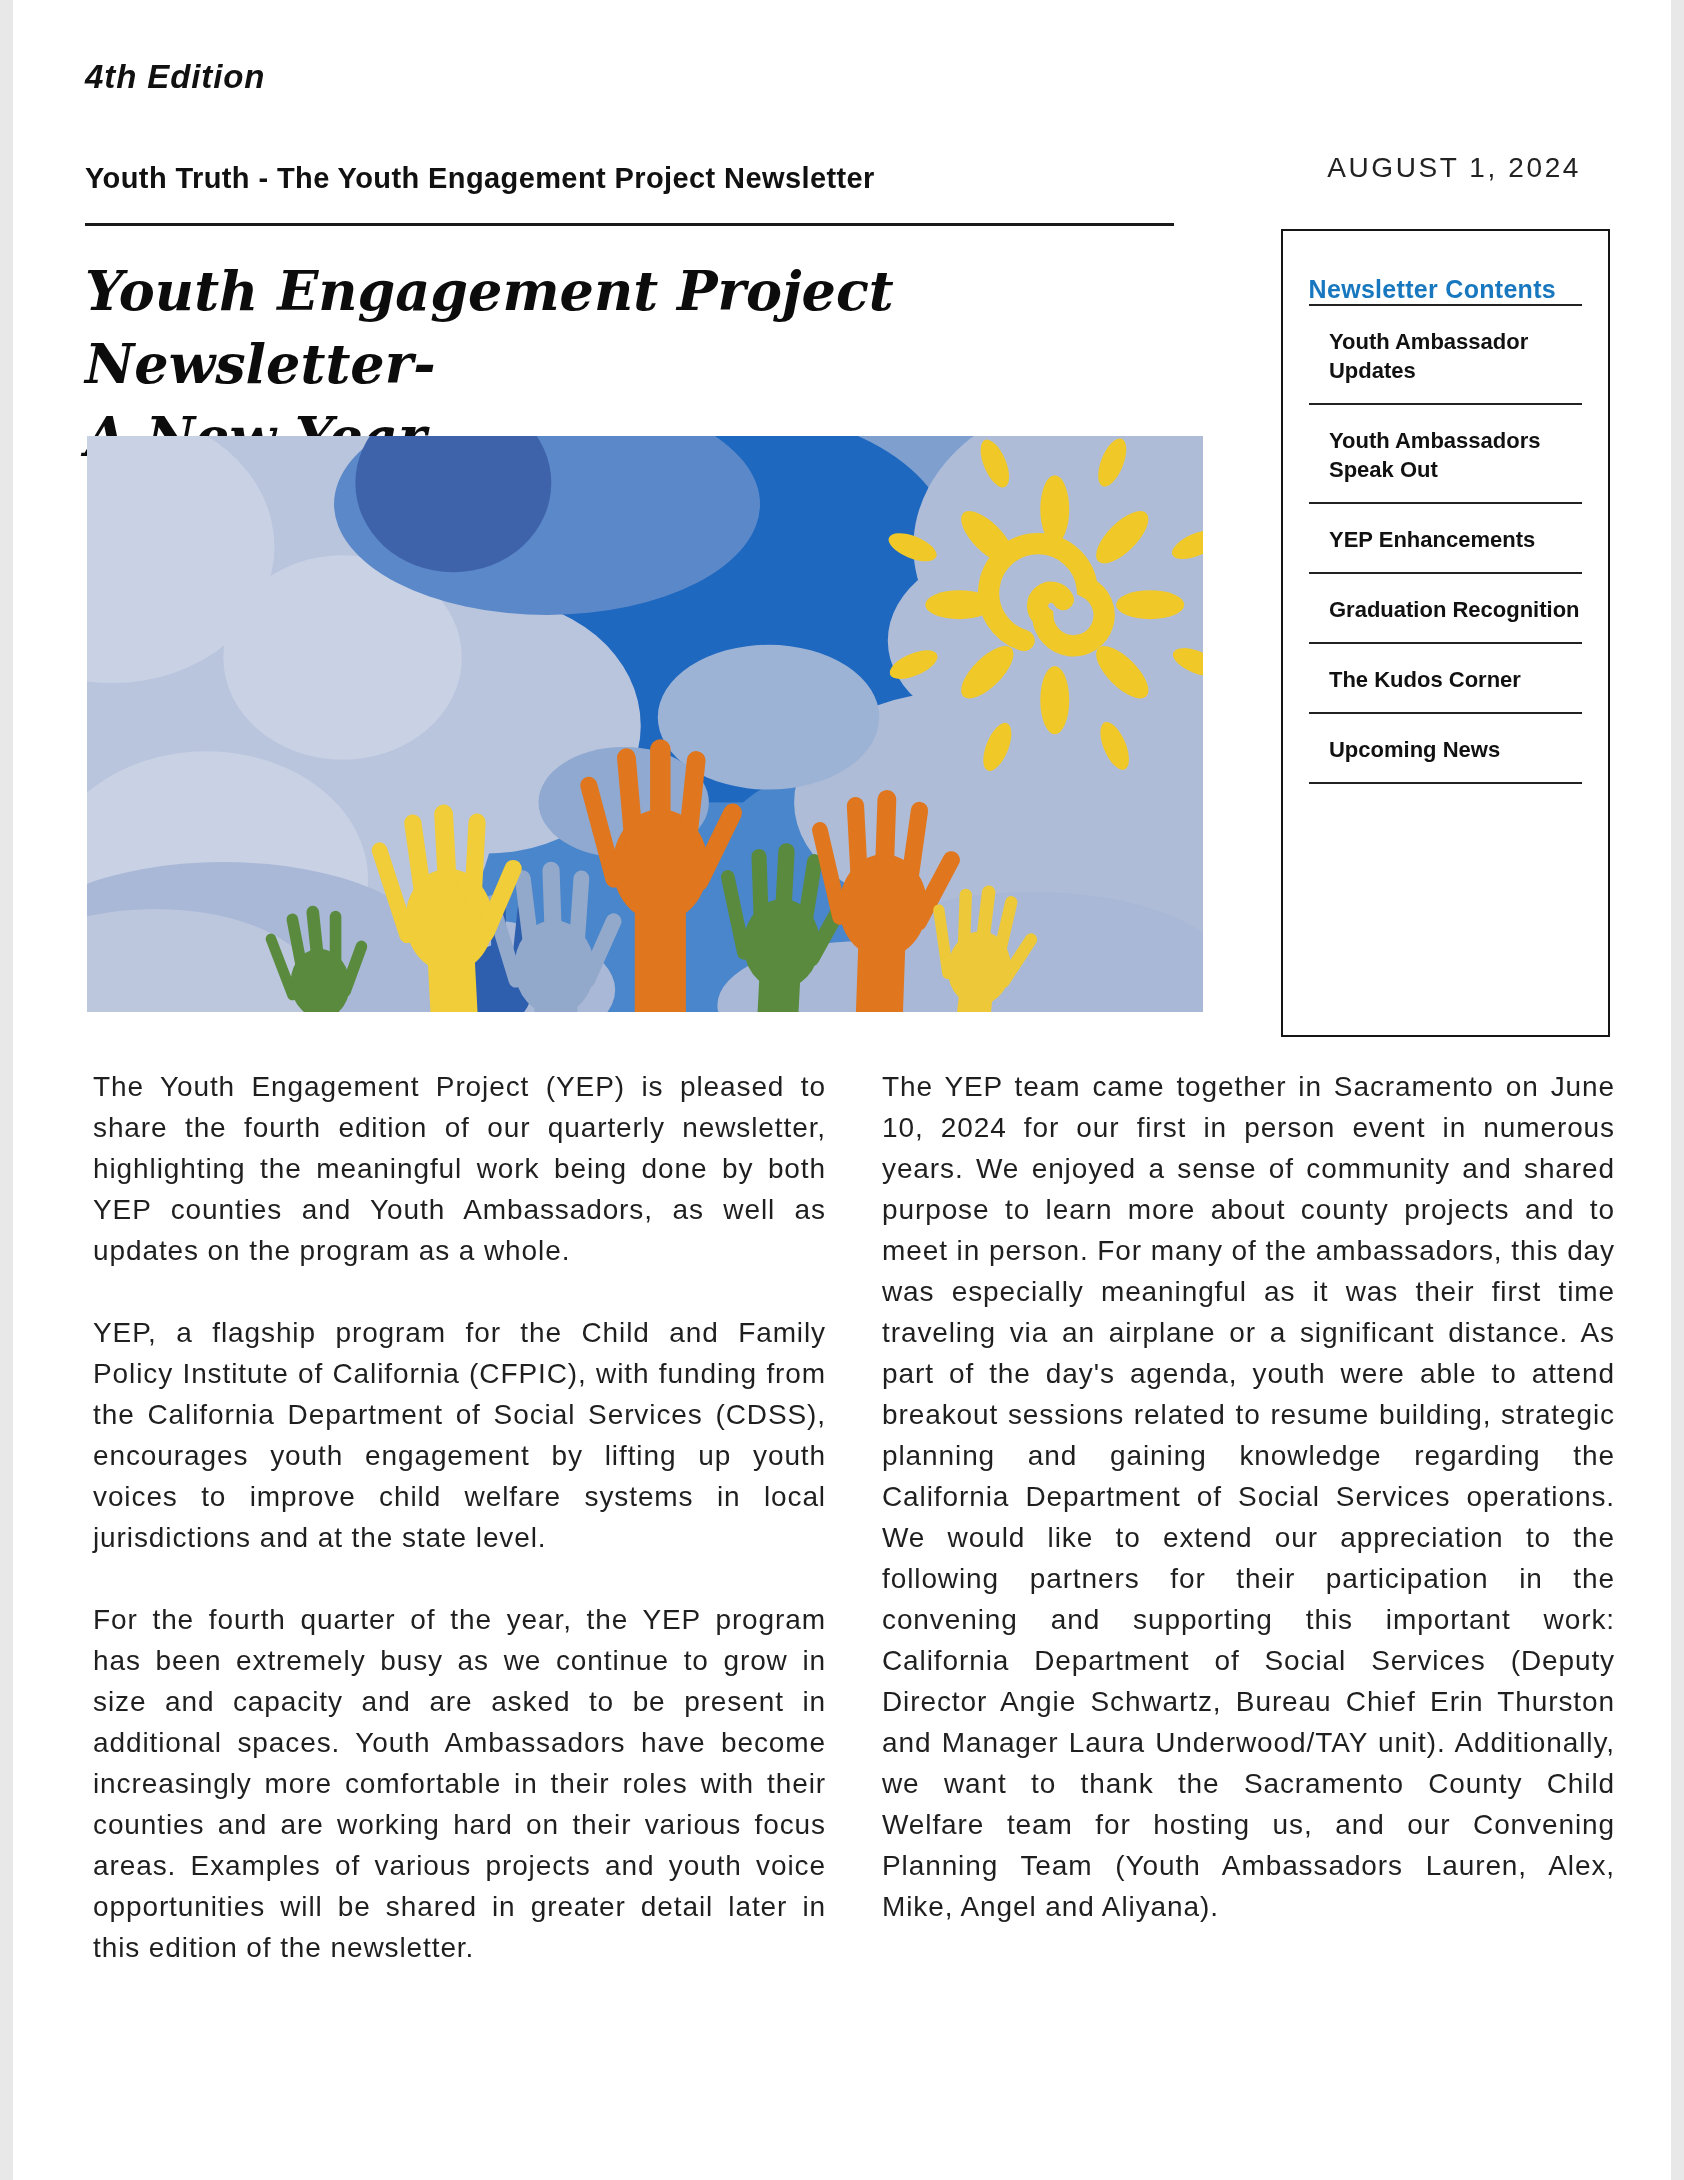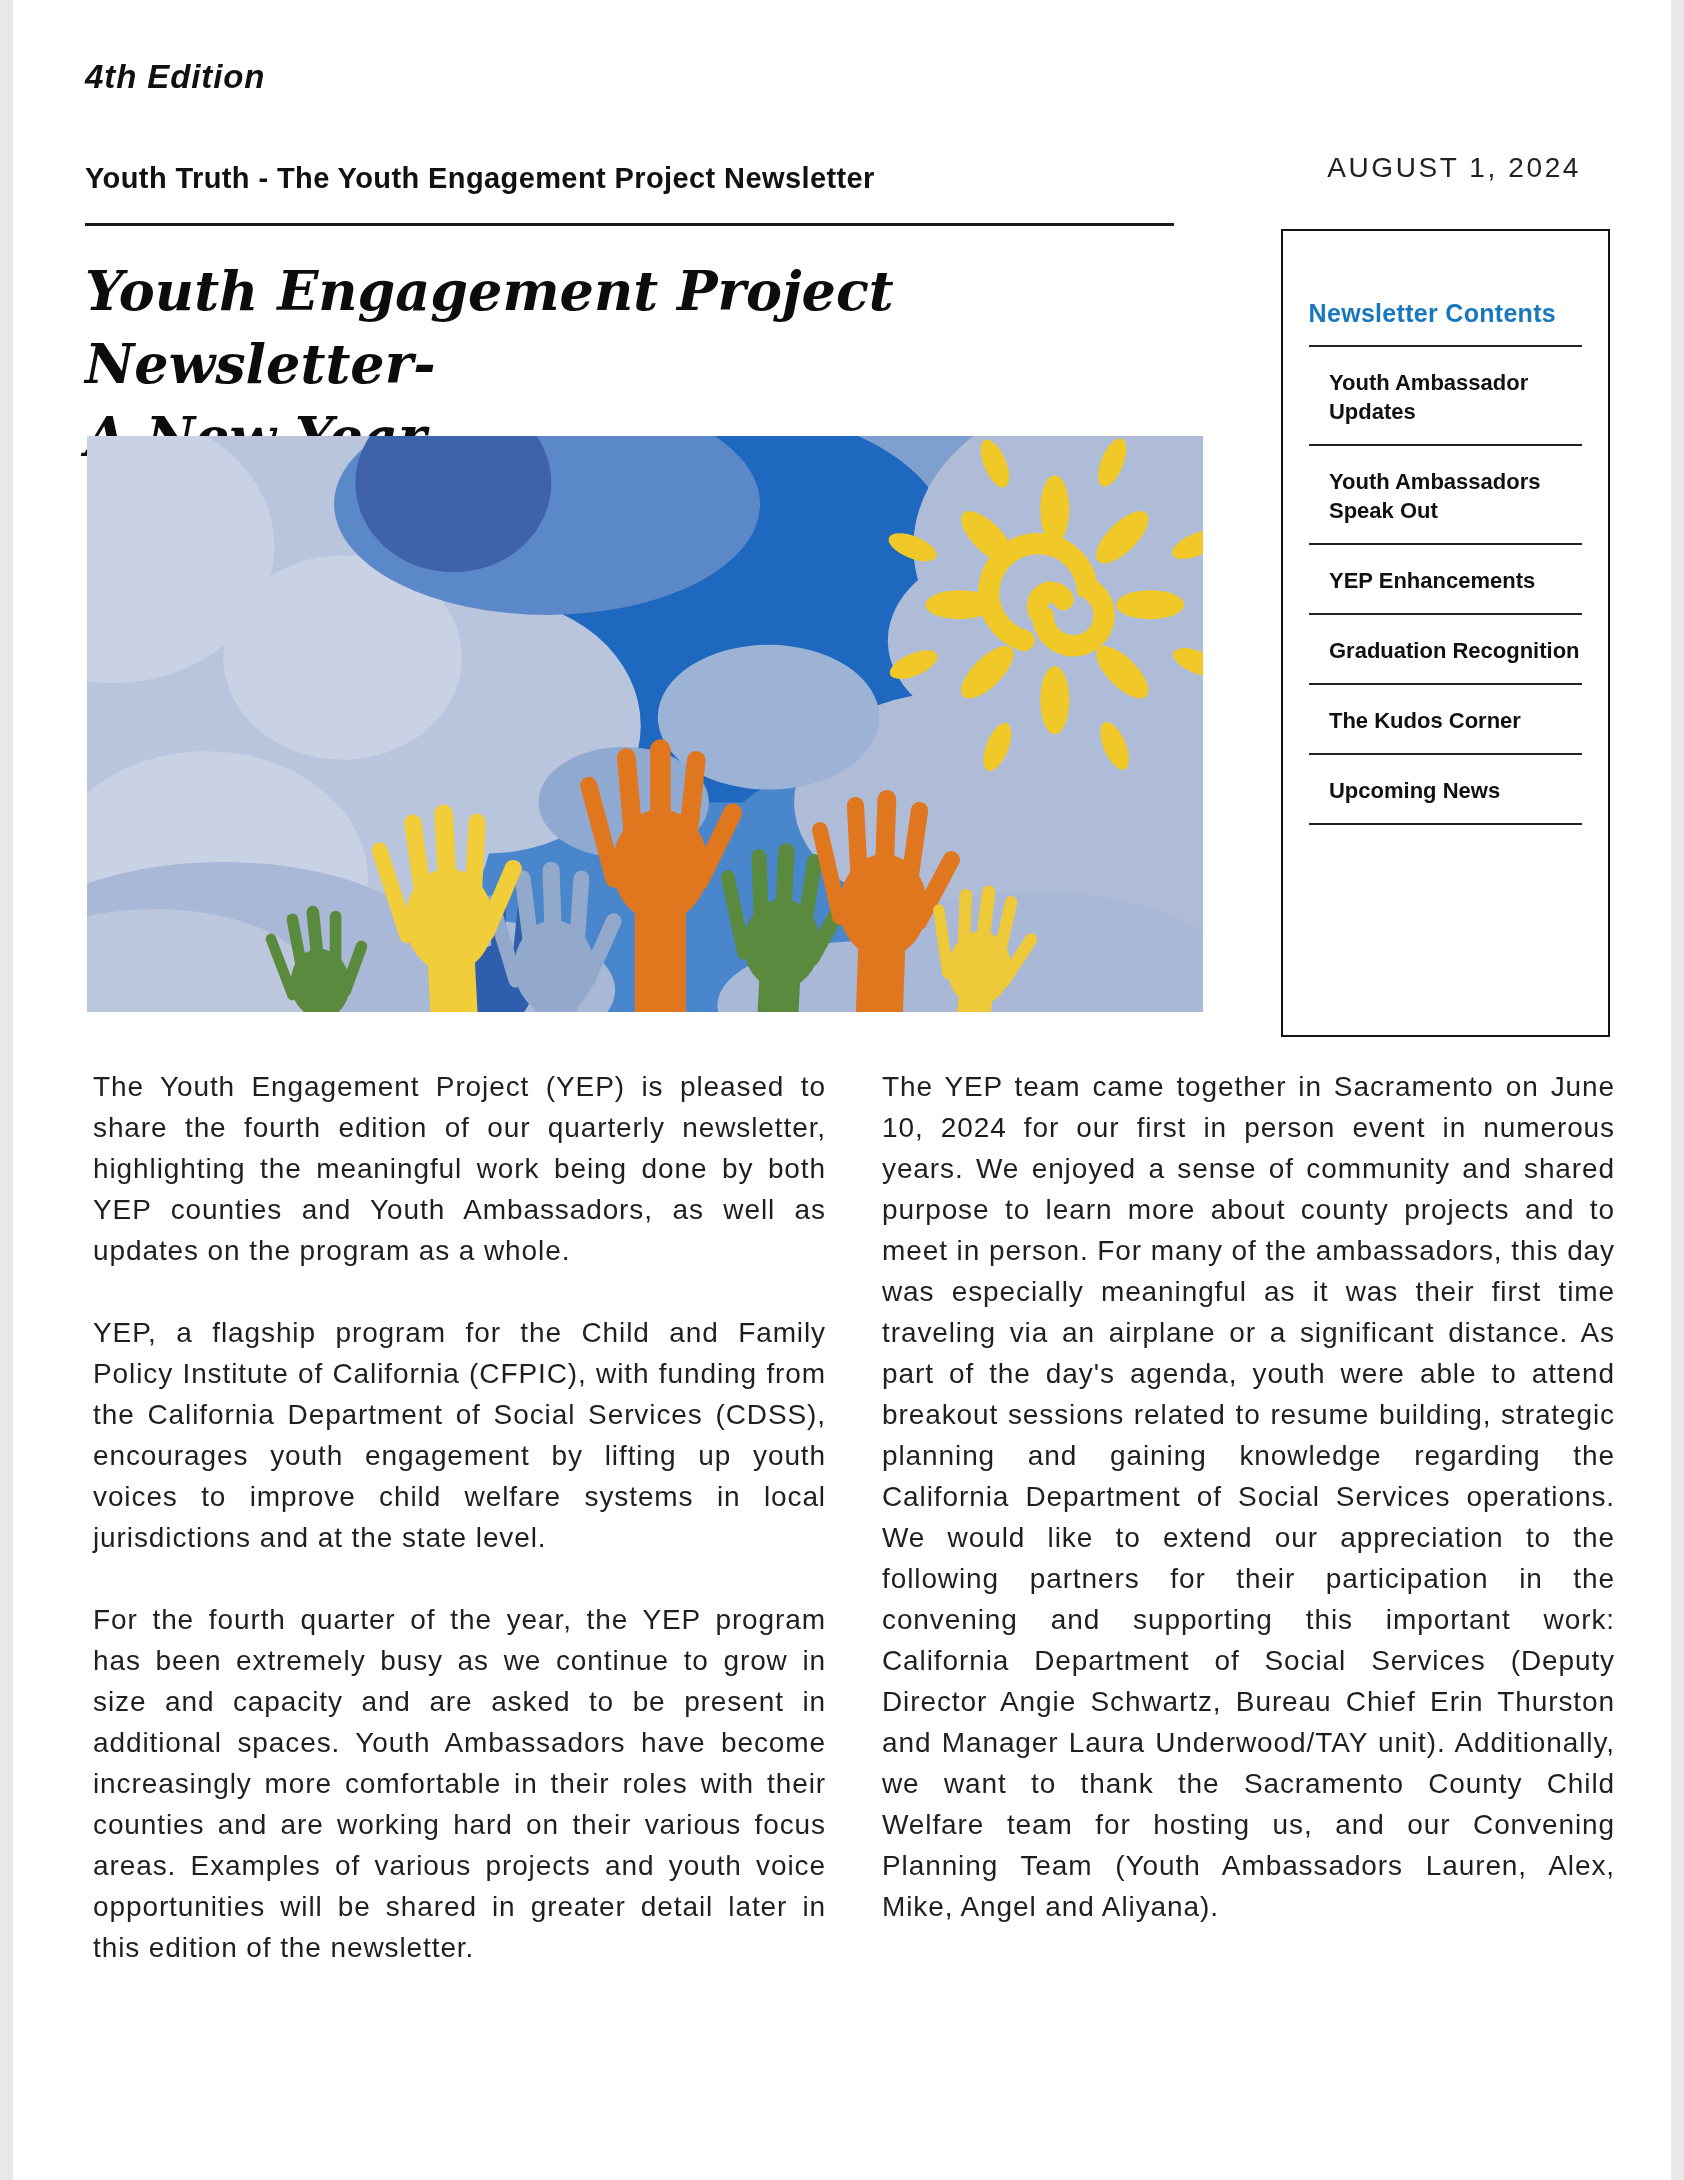--- a/index.html
+++ b/index.html
@@ -34,21 +34,21 @@
     position:absolute; left:74px; top:436px; width:1116px; height:576px; overflow:hidden;
   }
   .illustration svg{display:block; width:100%; height:100%;}
   .toc{
     position:absolute; left:1268px; top:229px; width:329px; height:808px;
     border:2.6px solid #151515; box-sizing:border-box;
     padding:44px 25.6px 0 25.6px; background:#fff;
   }
   .toc-title{
     font-size:25px; font-weight:bold; letter-spacing:0.3px;
-    padding-bottom:17px; border-bottom:2.6px solid #222;margin-top:24px;
+    padding-bottom:0; border-bottom:2.6px solid #222;
   }
   .toc-item{
     padding:21px 0 18px 20.4px; border-bottom:2.6px solid #222;
     font-size:22px; font-weight:bold; line-height:29px; color:#111;
   }
   .bodycols{
     position:absolute; left:80px; top:1066px; width:1522px;
     display:flex; gap:56px;
   }
   .col{width:733px; font-size:28px; line-height:41px; letter-spacing:0.9px;

